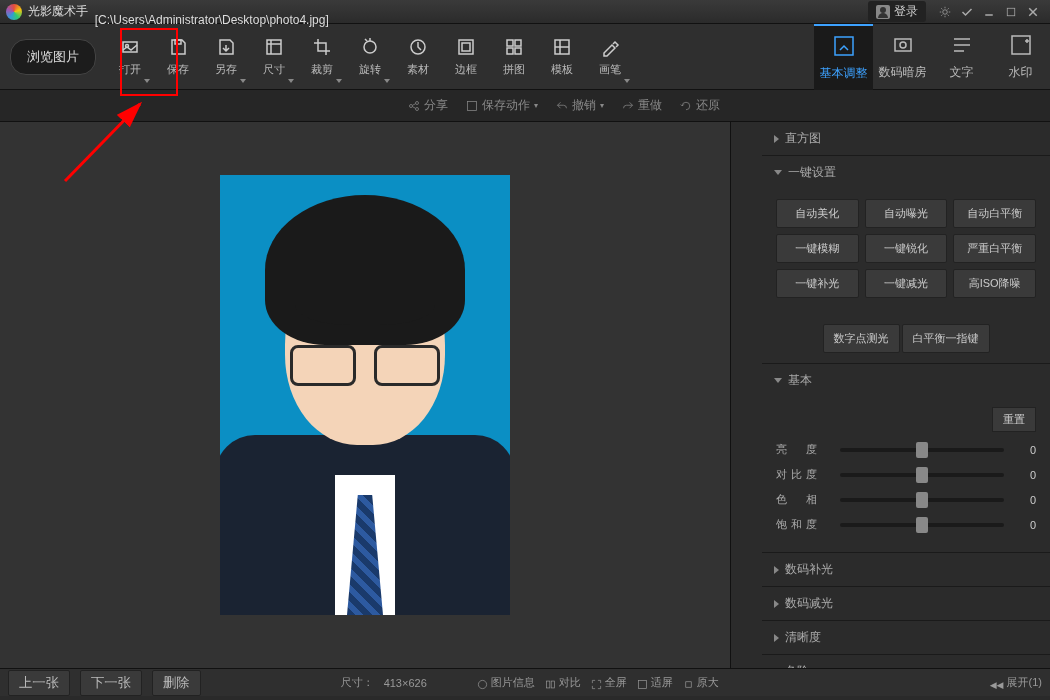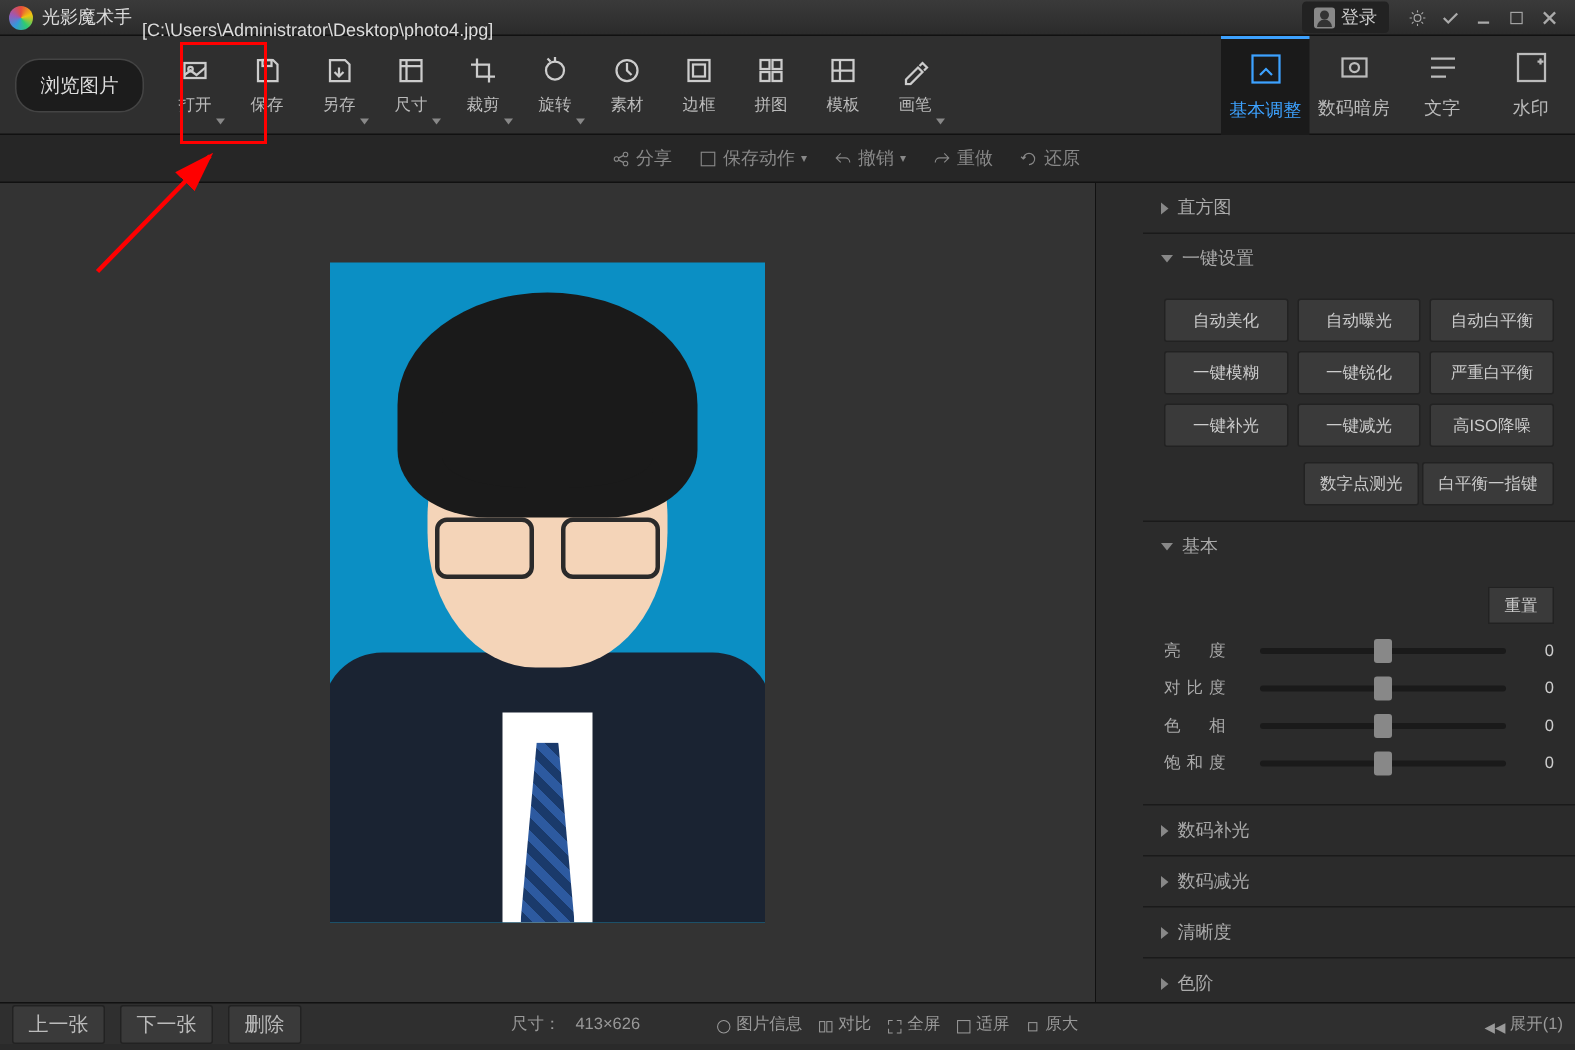--- a/index.html
+++ b/index.html
@@ -51,21 +51,21 @@
 .photo .tie { position: absolute; bottom: 0; left: 50%; transform: translateX(-50%); width: 36px; height: 120px; background: repeating-linear-gradient(45deg,#1a3a6b,#1a3a6b 6px,#2d5aa0 6px,#2d5aa0 12px); clip-path: polygon(30% 0,70% 0,100% 100%,0 100%); }
 
 .side-panel { width: 320px; background: #2b2b2b; border-left: 1px solid #111; overflow-y: auto; padding-left: 31px; }
 .panel-section { border-bottom: 1px solid #1a1a1a; }
 .panel-header { padding: 8px 12px; display: flex; align-items: center; gap: 6px; cursor: pointer; color: #aaa; font-size: 12px; }
 .panel-header .arrow { width: 0; height: 0; border-left: 4px solid transparent; border-right: 4px solid transparent; border-top: 5px solid #888; }
 .panel-header.collapsed .arrow { border-top: none; border-bottom: none; border-left: 5px solid #888; border-right: none; border-top: 4px solid transparent; border-bottom: 4px solid transparent; }
 .panel-body { padding: 10px 14px; }
 .btn-grid { display: grid; grid-template-columns: repeat(3, 1fr); gap: 6px; }
 .btn-grid button { background: #3a3a3a; border: 1px solid #222; color: #ccc; padding: 6px 4px; font-size: 11px; cursor: pointer; border-radius: 2px; }
-.btn-row { display: flex; gap: 2px; margin-top: 10px; justify-content: flex-end; }
+.btn-row { display: flex; gap: 2px; margin-top: 26px; justify-content: center; }
 .btn-row button { background: #3a3a3a; border: 1px solid #222; color: #ccc; padding: 6px 10px; font-size: 11px; cursor: pointer; border-radius: 2px; }
 .reset-row { display: flex; justify-content: flex-end; margin-bottom: 8px; }
 .reset-row button { background: #3a3a3a; border: 1px solid #222; color: #ccc; padding: 4px 10px; font-size: 11px; cursor: pointer; }
 .slider-row { display: flex; align-items: center; gap: 8px; margin: 10px 0; }
 .slider-row .label { width: 56px; color: #aaa; letter-spacing: 4px; font-size: 11px; text-align: justify; }
 .slider-row input[type=range] { flex: 1; -webkit-appearance: none; height: 4px; background: #1a1a1a; border-radius: 2px; }
 .slider-row input[type=range]::-webkit-slider-thumb { -webkit-appearance: none; width: 12px; height: 16px; background: #888; border-radius: 2px; cursor: pointer; }
 .slider-row .val { width: 24px; text-align: right; color: #ccc; font-size: 11px; }
 
 .statusbar { height: 28px; background: #2f2f2f; border-top: 1px solid #111; display: flex; align-items: center; padding: 0 8px; gap: 10px; color: #999; font-size: 11px; }

